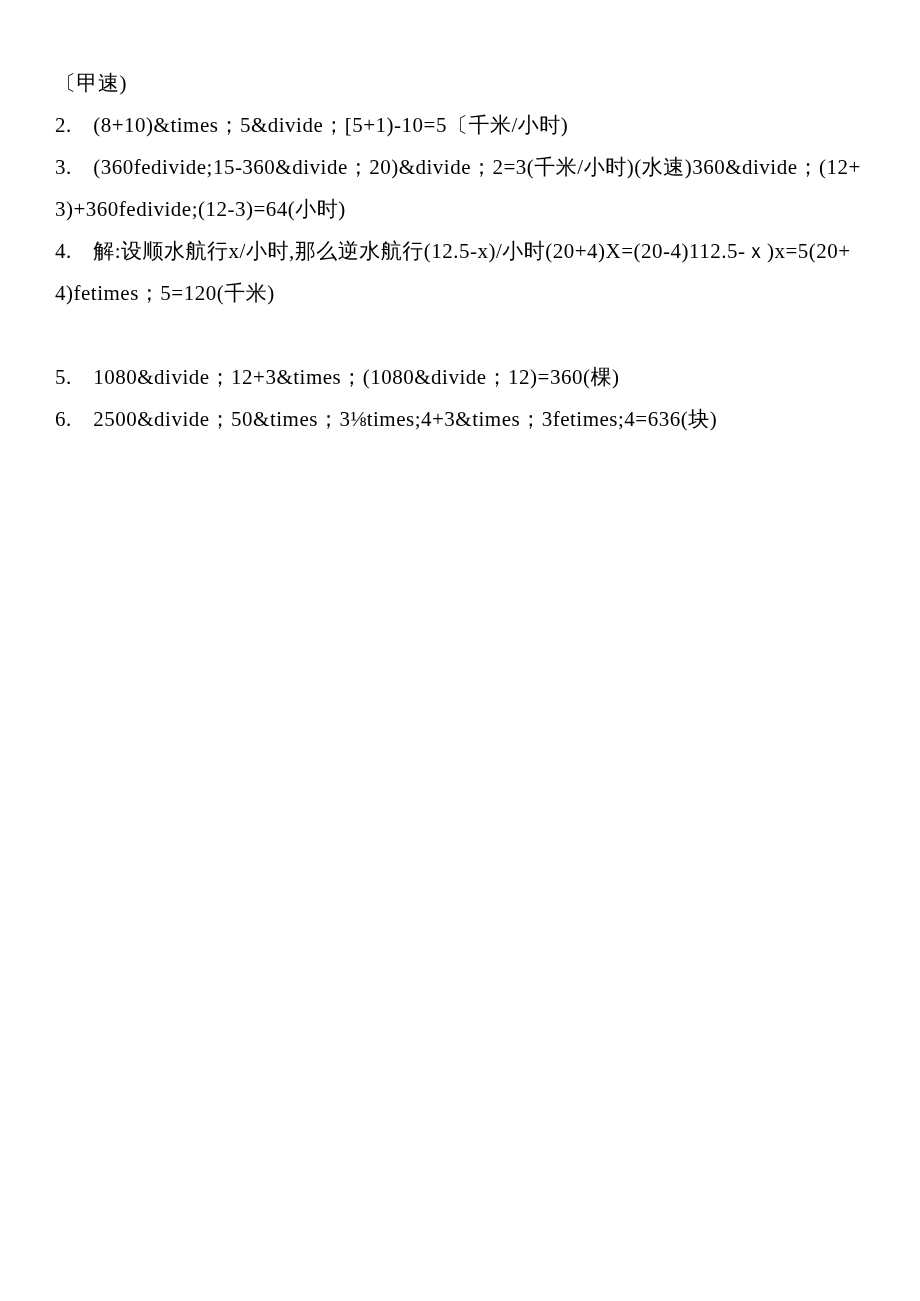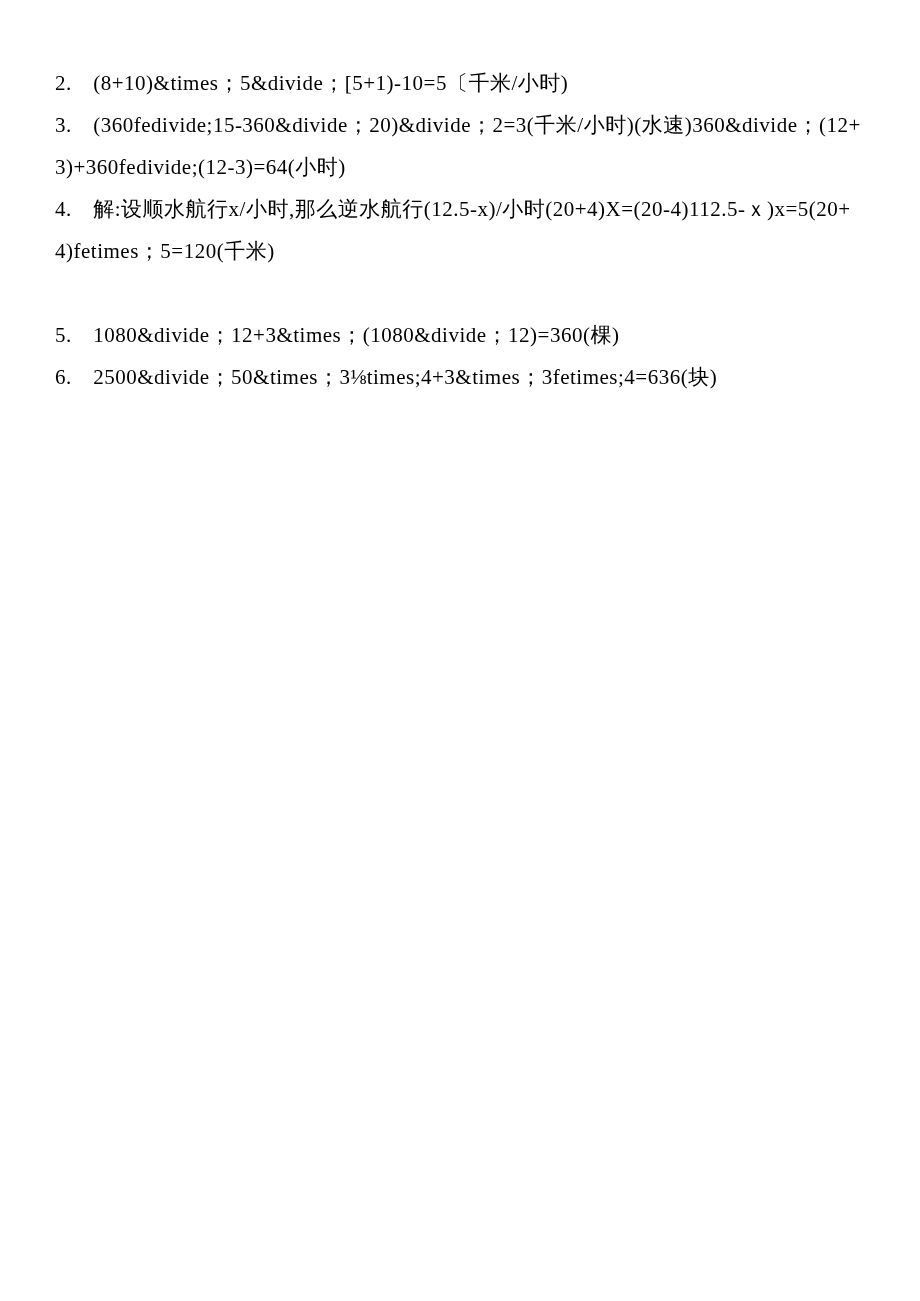--- a/index.html
+++ b/index.html
@@ -27,18 +27,19 @@
       word-break: break-all;
     }
     .extra-gap {
       margin-bottom: 42px;
     }
   </style>
 </head>
 <body>
 
 <div class="doc-content">
+  <span class="line">〔甲速)</span>
   <span class="line">2.　(8+10)&amp;times；5&amp;divide；[5+1)-10=5〔千米/小时)</span>
   <span class="line">3.　(360fedivide;15-360&amp;divide；20)&amp;divide；2=3(千米/小时)(水速)360&amp;divide；(12+3)+360fedivide;(12-3)=64(小时)</span>
   <span class="line extra-gap">4.　解:设顺水航行x/小时,那么逆水航行(12.5-x)/小时(20+4)X=(20-4)112.5-ｘ)x=5(20+4)fetimes；5=120(千米)</span>
   <span class="line">5.　1080&amp;divide；12+3&amp;times；(1080&amp;divide；12)=360(棵)</span>
   <span class="line">6.　2500&amp;divide；50&amp;times；3⅛times;4+3&amp;times；3fetimes;4=636(块)</span>
 </div>
 
 </body></html>

